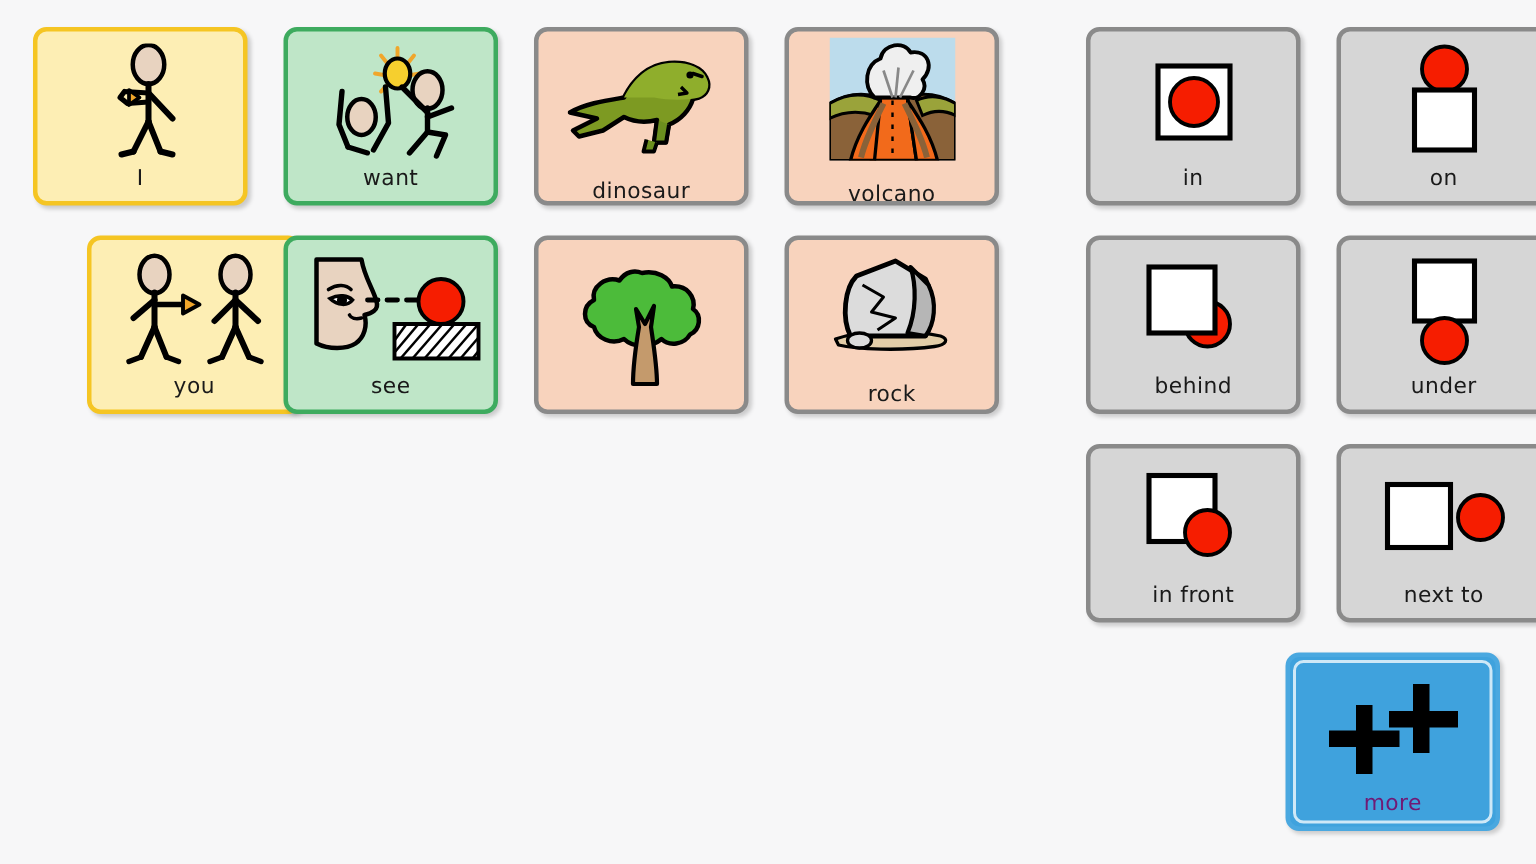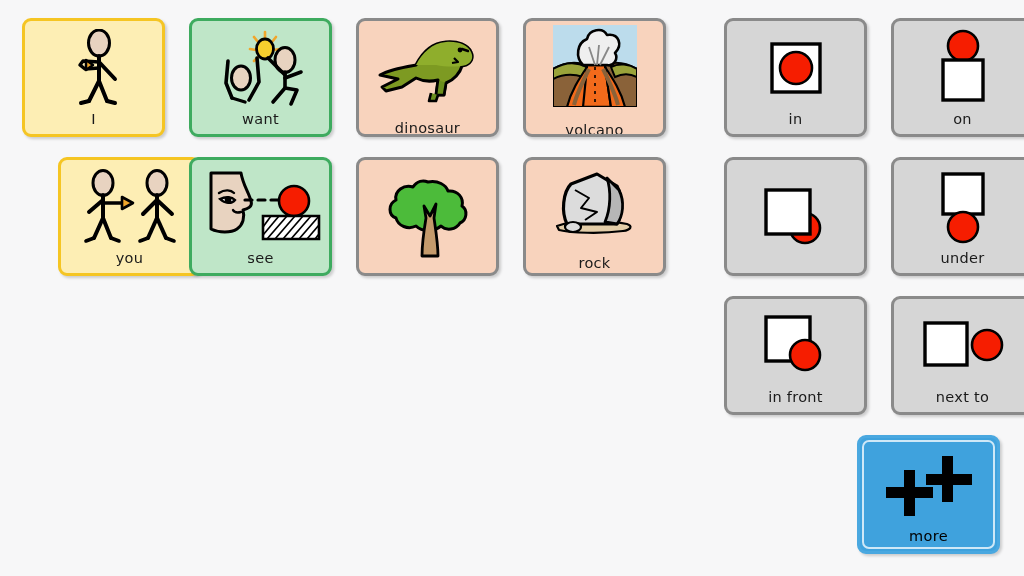--- a/index.html
+++ b/index.html
@@ -72,21 +72,21 @@
     border-width: 3px;
   }
   .cat-more::after {
     content: "";
     position: absolute;
     inset: 2px;
     border: 2px solid rgba(255,255,255,0.75);
     border-radius: 7px;
     pointer-events: none;
   }
-  .cat-more .label { color: #000000; }
+  .cat-more .label { color: #701a75; }
 
   svg { display: block; }
 </style>
 </head>
 <body>
 
 <div class="board">
 
   <div class="cell cat-pronoun" style="left:22px; top:18px;">
     <div class="art">
@@ -272,20 +272,21 @@
     <div class="label">rock</div>
   </div>
 
   <div class="cell cat-prep" style="left:690px; top:157px;">
     <div class="art">
       <svg width="76" height="70" viewBox="0 0 76 70">
         <circle cx="47" cy="44" r="15" fill="#f61d00" stroke="#000" stroke-width="2.6"></circle>
         <rect x="8" y="6" width="44" height="44" fill="#fff" stroke="#000" stroke-width="3.4"></rect>
       </svg>
     </div>
+    <div class="label">behind</div>
   </div>
 
   <div class="cell cat-prep" style="left:857px; top:157px;">
     <div class="art">
       <svg width="64" height="78" viewBox="0 0 64 78">
         <rect x="12" y="6" width="40" height="40" fill="#fff" stroke="#000" stroke-width="3.4"></rect>
         <circle cx="32" cy="59" r="15" fill="#f61d00" stroke="#000" stroke-width="2.6"></circle>
       </svg>
     </div>
     <div class="label">under</div>

